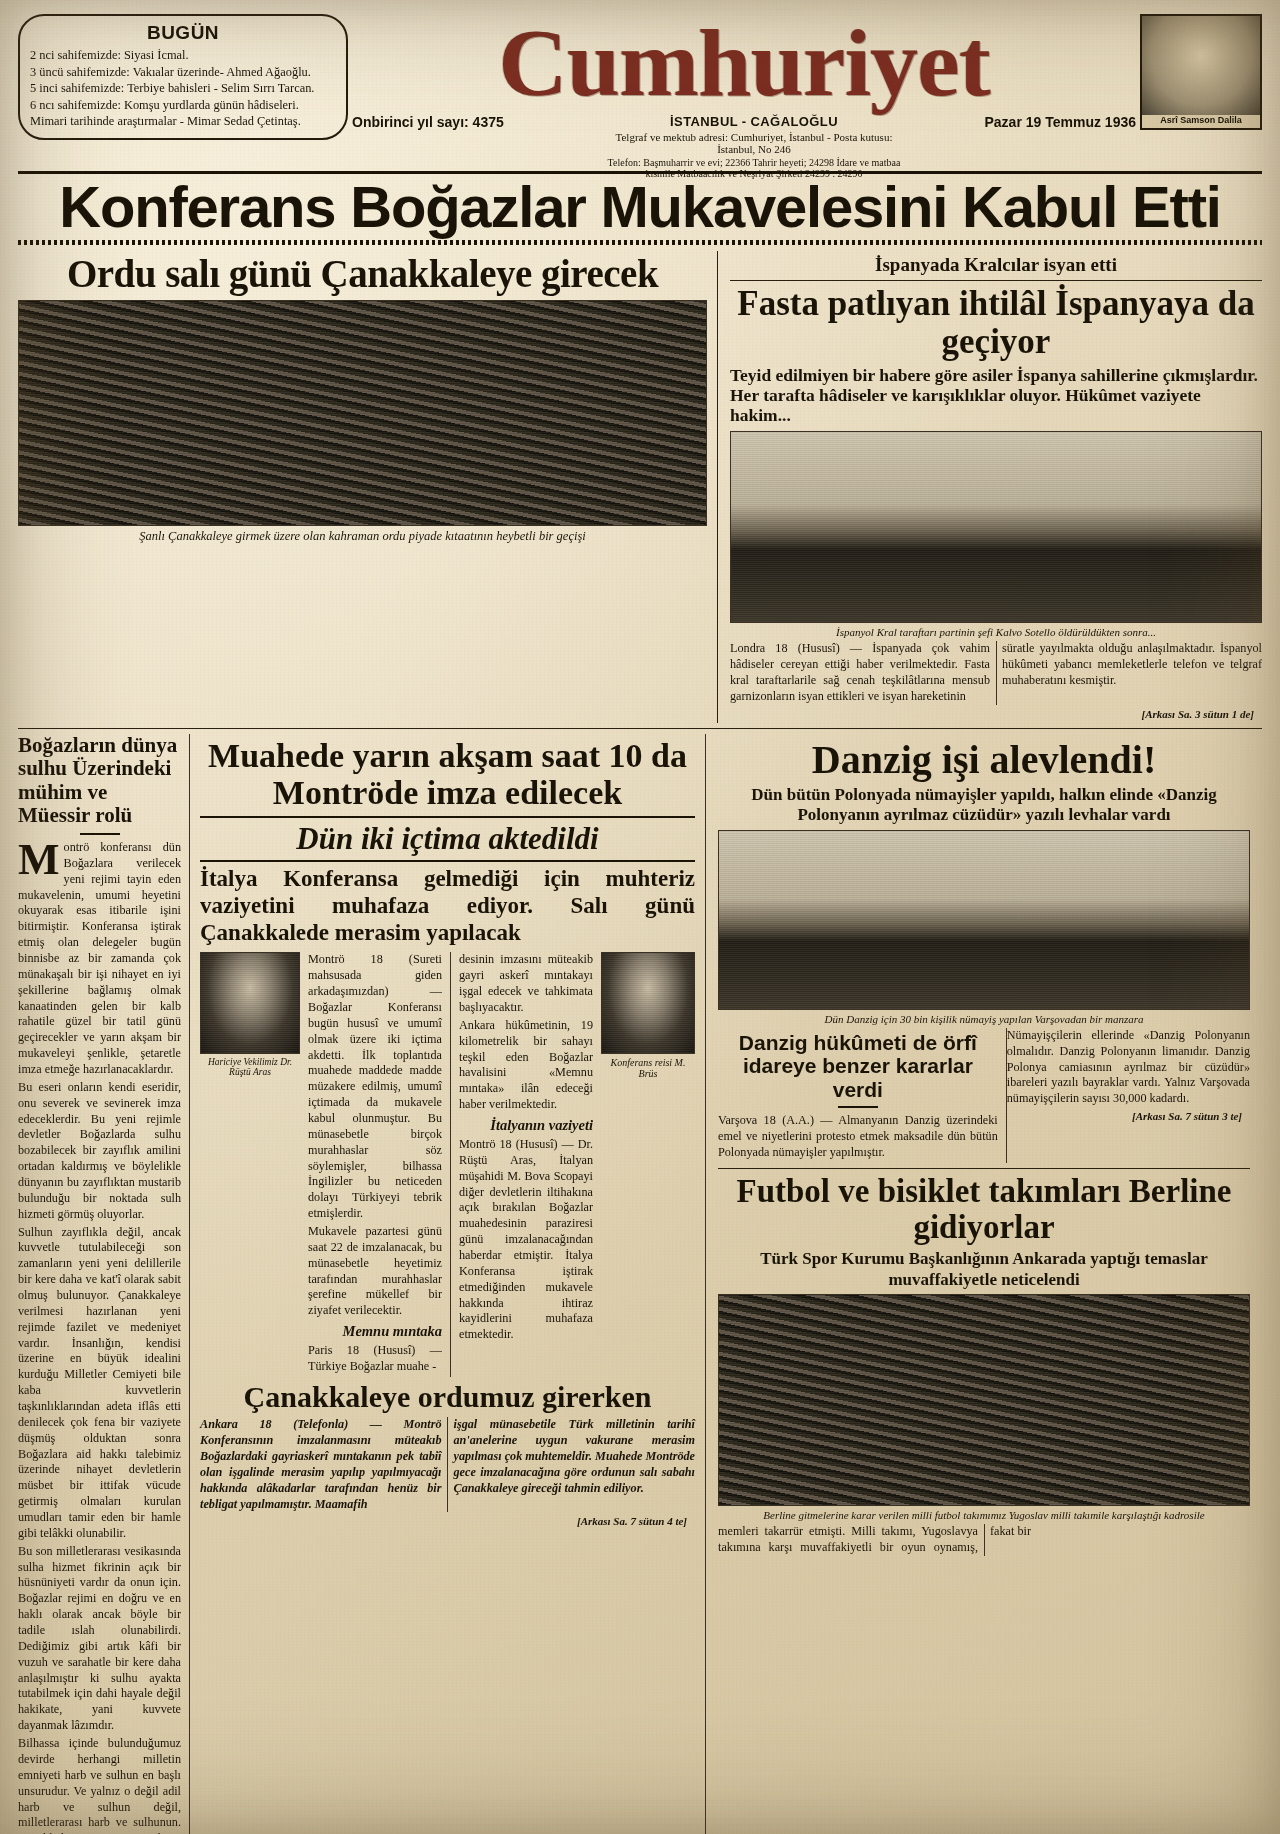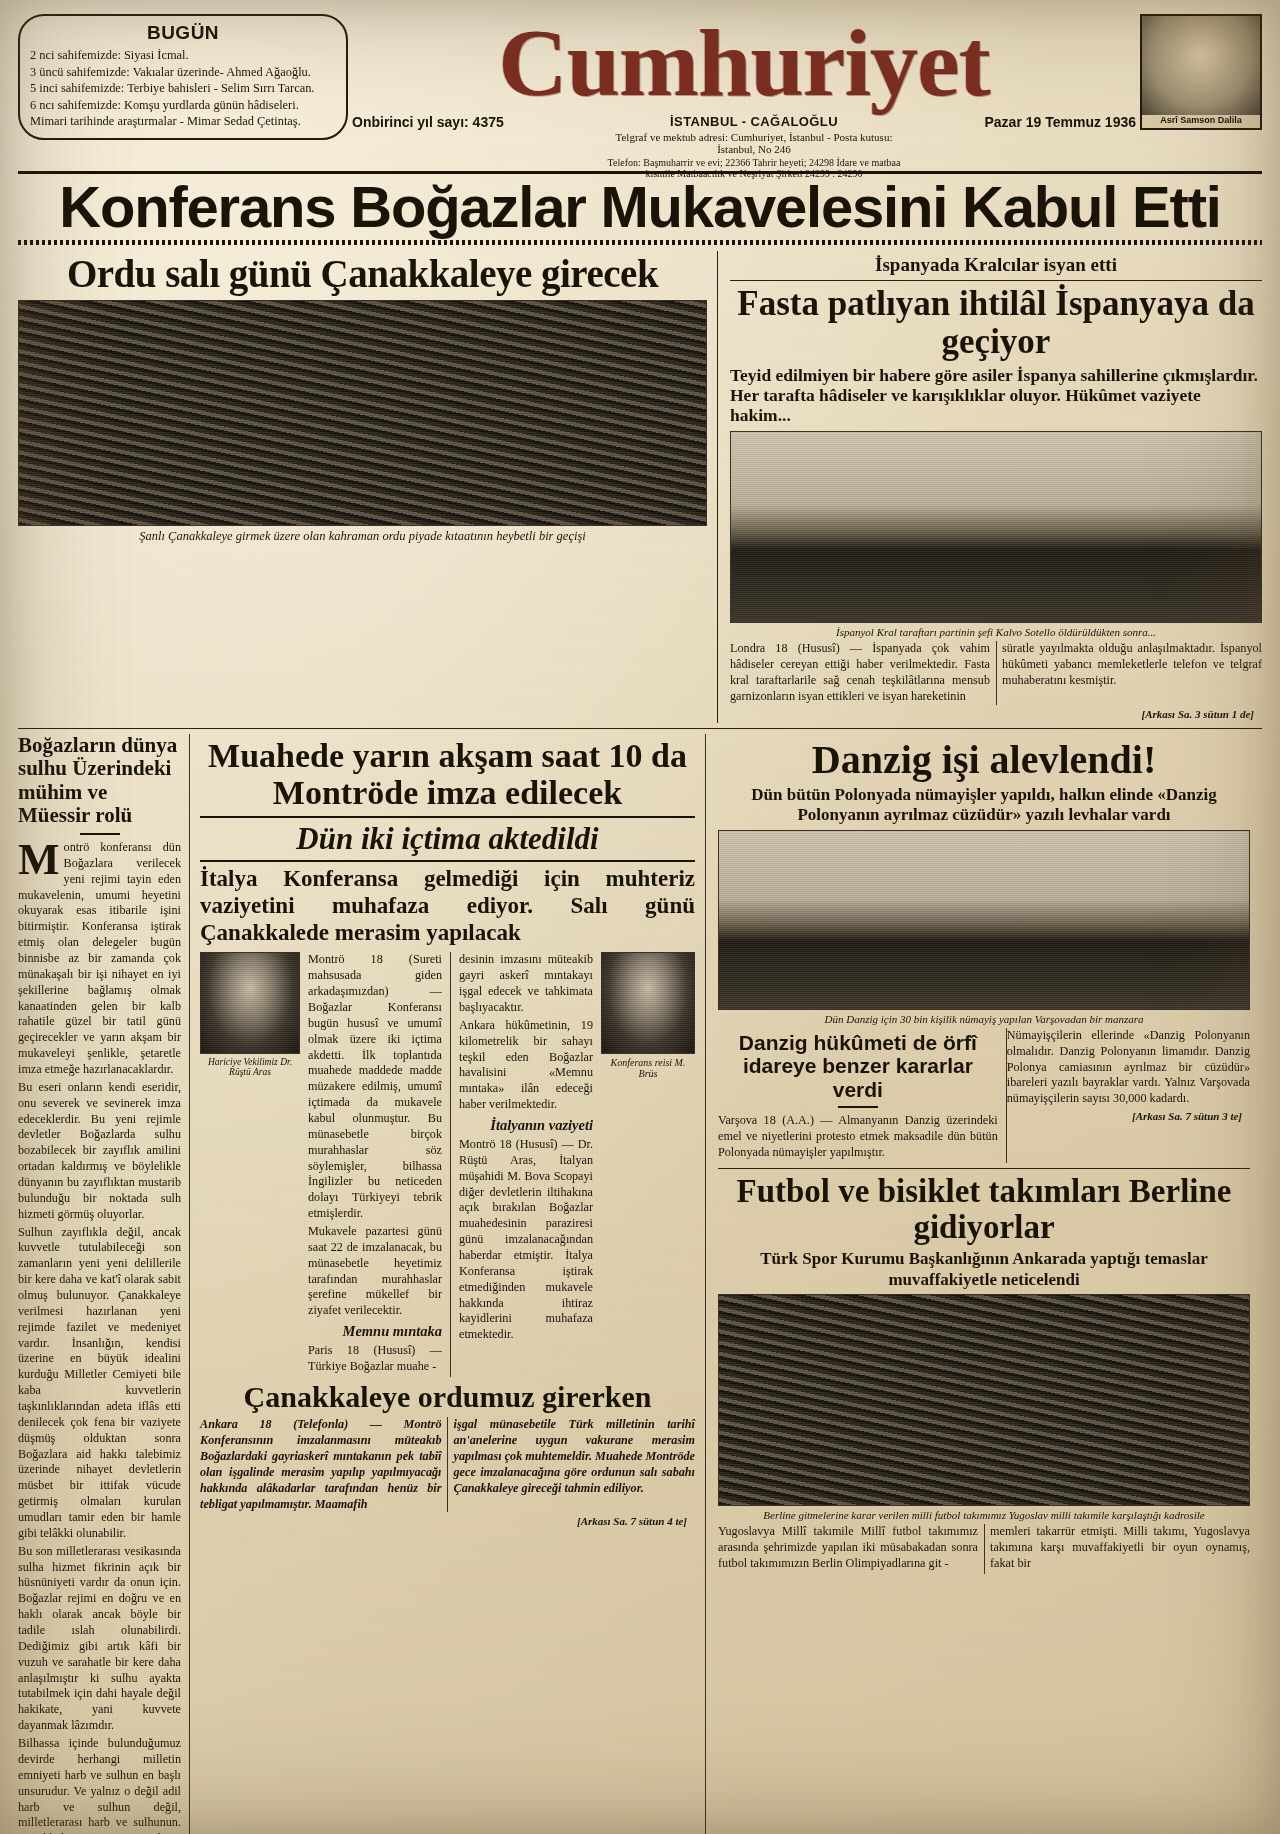--- a/index.html
+++ b/index.html
@@ -228,21 +228,20 @@
           <div class="cont" style="text-align:right">[Arkası Sa. 7 sütun 3 te]</div>
         </div>
       </div>
 
       <div class="hairline"></div>
       <div class="big-sec" style="font-size:33px">Futbol ve bisiklet takımları Berline gidiyorlar</div>
       <div class="serif-sub">Türk Spor Kurumu Başkanlığının Ankarada yaptığı temaslar muvaffakiyetle neticelendi</div>
       <div class="photo" style="height:210px"></div>
       <div class="cap-l">Berline gitmelerine karar verilen milli futbol takımımız Yugoslav milli takımile karşılaştığı kadrosile</div>
       <div class="body2">
-        <p class="t">Yugoslavya Millî takımile Millî futbol takımımız arasında şehrimizde yapılan iki müsabakadan sonra futbol takımımızın Berlin Olimpiyadlarına git -</p>
         <p class="t">memleri takarrür etmişti. Milli takımı, Yugoslavya takımına karşı muvaffakiyetli bir oyun oynamış, fakat bir</p>
       </div>
     </div>
   </div>
 
 </div>
 <div class="grain"></div>
 <div class="vig"></div>
 </div>
 

